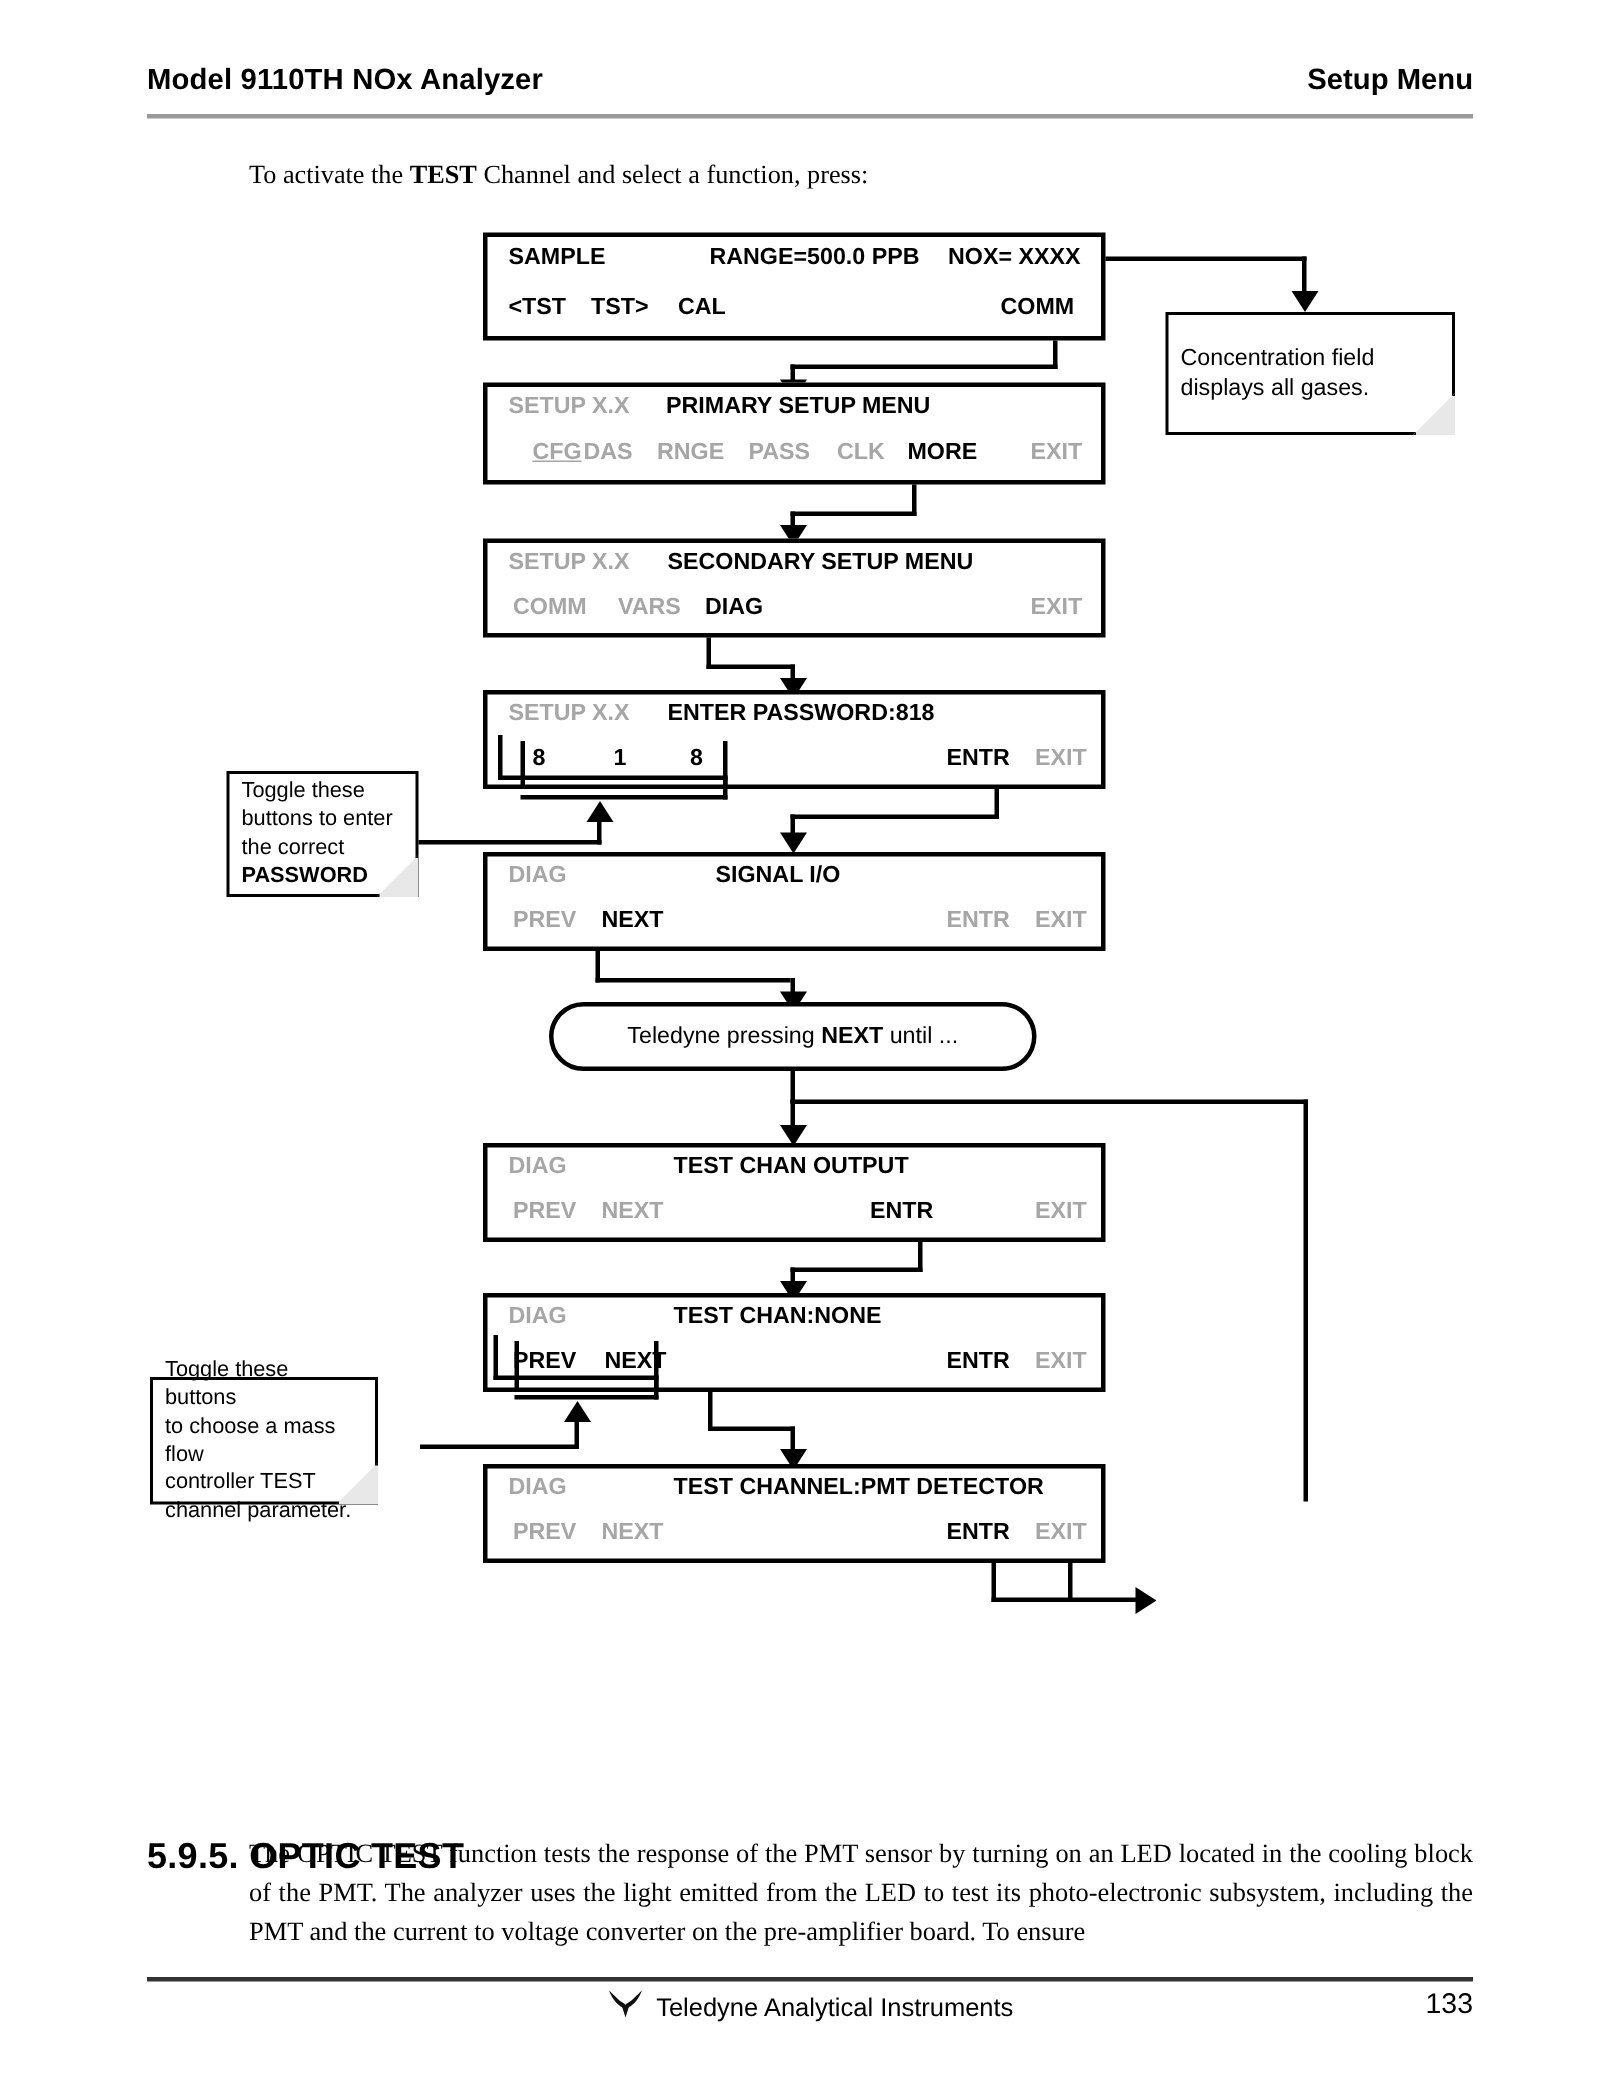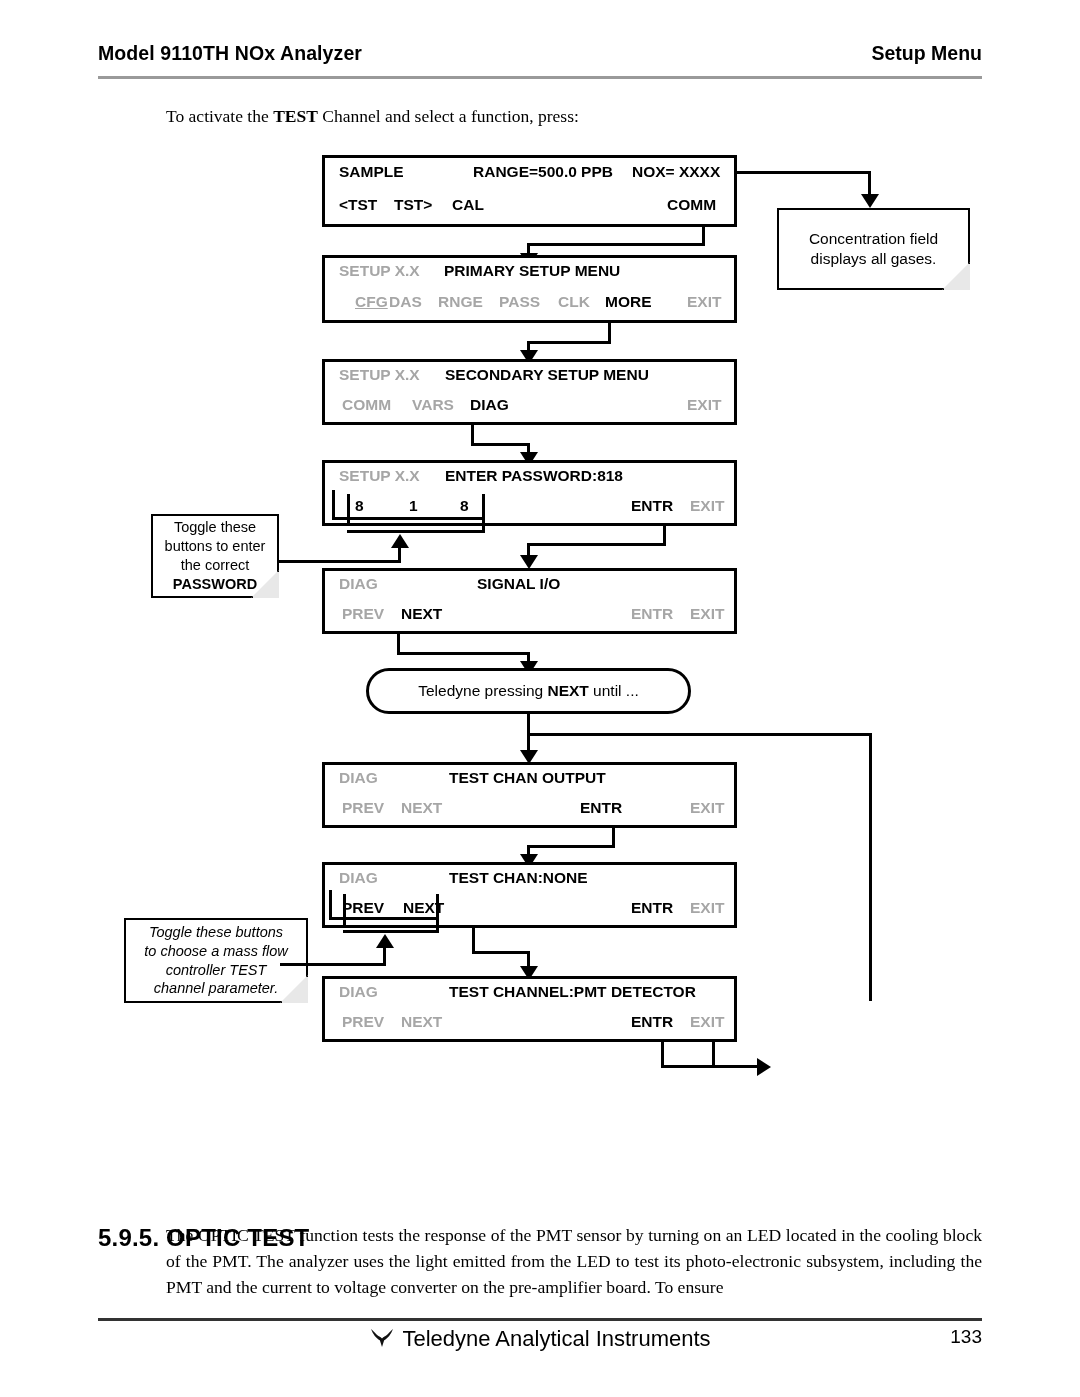--- a/index.html
+++ b/index.html
@@ -81,21 +81,20 @@
   }
 
   
   .note{
     position:absolute;
     border:2.5px solid #000;
     background:#fff;
     box-sizing:border-box;
     font-size:15.5px;
     line-height:1.32;
-    text-align:center;
     display:flex;align-items:center;justify-content:center;
     padding:20px 8px;
   }
   .note .inner{width:100%;}
   .note b{font-weight:bold;}
   .fold{
     position:absolute;right:-2px;bottom:-2px;
     width:26px;height:26px;
     background:#e8e8e8;
     border-left:2.5px solid #000;
@@ -126,21 +125,21 @@
     font-size:17.6px;line-height:1.48;
     text-align:justify;
   }
 
   
   .ftr-rule{
     position:absolute;left:98px;top:1318px;width:884px;height:3px;background:#333;
   }
   .ftr-center{
     position:absolute;left:0;top:1326px;width:1080px;text-align:center;
-    font-size:22px;
+    font-size:17px;
   }
   .ftr-page{
     position:absolute;right:98px;top:1326px;font-size:19px;
   }
   .logo{
     display:inline-block;vertical-align:-2px;margin-right:7px;
   }
 </style>
 </head>
 <body>
@@ -326,21 +325,21 @@
       </div>
     </div>
 
     <div class="ln v" style="left:329px;top:890px;height:30px;"></div>
     <div class="ln v" style="left:343px;top:894px;height:32px;"></div>
     <div class="ln v" style="left:436px;top:894px;height:32px;"></div>
     <div class="ln h" style="left:329px;top:917px;width:110px;"></div>
     <div class="ln h" style="left:343px;top:930px;width:96px;"></div>
     <div class="ln v" style="left:436px;top:917px;height:16px;"></div>
 
-    <div class="note" style="left:124px;top:918px;width:184px;height:85px;font-style:italic;">
+    <div class="note" style="left:100px;top:918px;width:152px;height:85px;">
       <div class="inner" style="font-size:14.5px;line-height:1.3;">
         <div>Toggle these buttons</div>
         <div>to choose a mass flow</div>
         <div>controller TEST</div>
         <div>channel parameter.</div>
       </div>
       <div class="fold"></div>
     </div>
     <div class="ln h" style="left:280px;top:963px;width:106px;"></div>
     <div class="ln v" style="left:383px;top:948px;height:18px;"></div>

